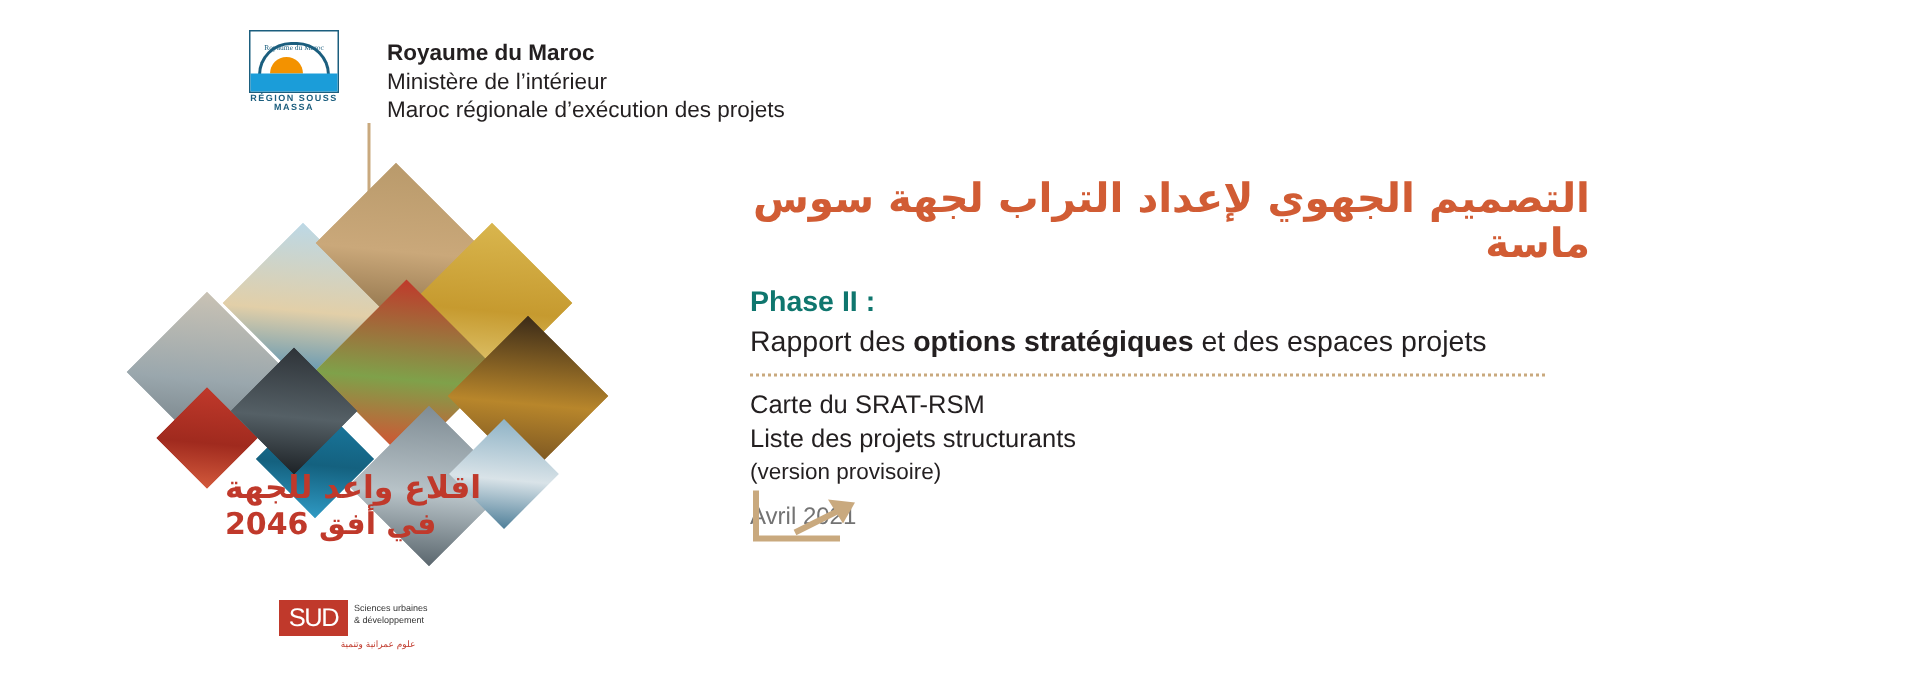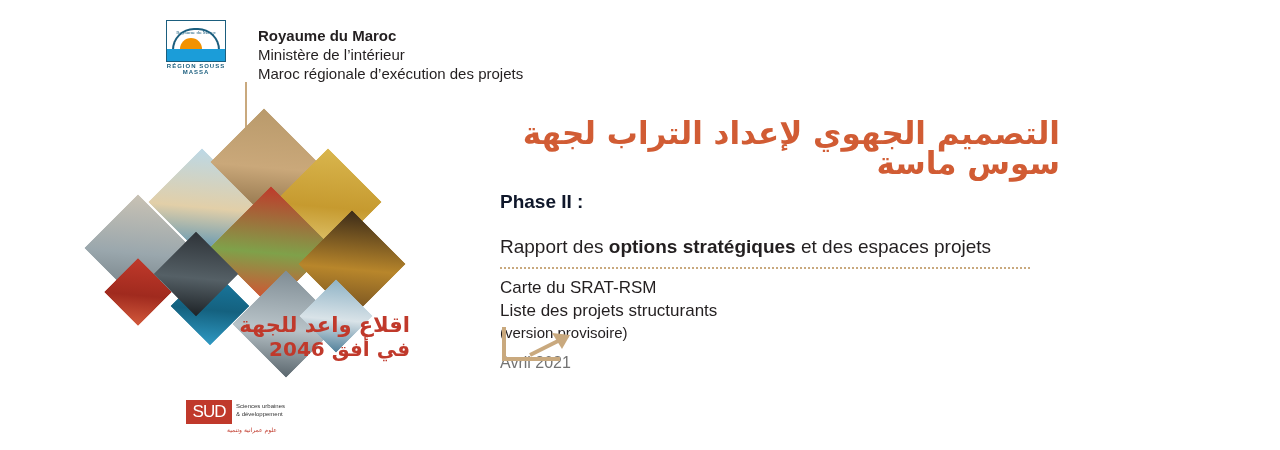--- a/index.html
+++ b/index.html
@@ -140,41 +140,41 @@
   .title-col {
     position: absolute;
     left: 500px;
     top: 118px;
     width: 560px;
   }
   .arabic-title {
     font-family: "DejaVu Sans", sans-serif;
     direction: rtl;
     text-align: right;
-    font-size: 31px;
+    font-size: 27px;
     line-height: 30px;
     color: #d15c34;
     font-weight: bold;
     letter-spacing: 0px;
   }
   .fr-sub {
     margin-top: 8px;
     font-size: 22px;
     line-height: 26px;
     color: #4a7e95;
   }
   .phase {
     margin-top: 12px;
     font-size: 19px;
     line-height: 24px;
-    color: #0f172a;
+    color: #0f766e;
     font-weight: bold;
   }
   .report {
-    margin-top: 20px;
+    margin-top: 2px;
     font-size: 19px;
     line-height: 25px;
     color: #231f20;
   }
   .report b { font-weight: bold; }
 
   .dotted-sep {
     margin-top: 8px;
     width: 530px;
     border-top: 2px dotted #c9a97e;
@@ -208,21 +208,21 @@
     height: 42px;
   }
   .arrow-mark svg { display: block; }
 
   
   .slogan {
     position: absolute;
     left: 150px;
     top: 312px;
     width: 260px;
-    text-align: right;
+    text-align: left;
     direction: rtl;
     color: #c0392b;
     font-family: "DejaVu Sans", sans-serif;
   }
   .slogan .l1 {
     font-size: 21px;
     line-height: 26px;
     font-weight: bold;
   }
   .slogan .l2 {

